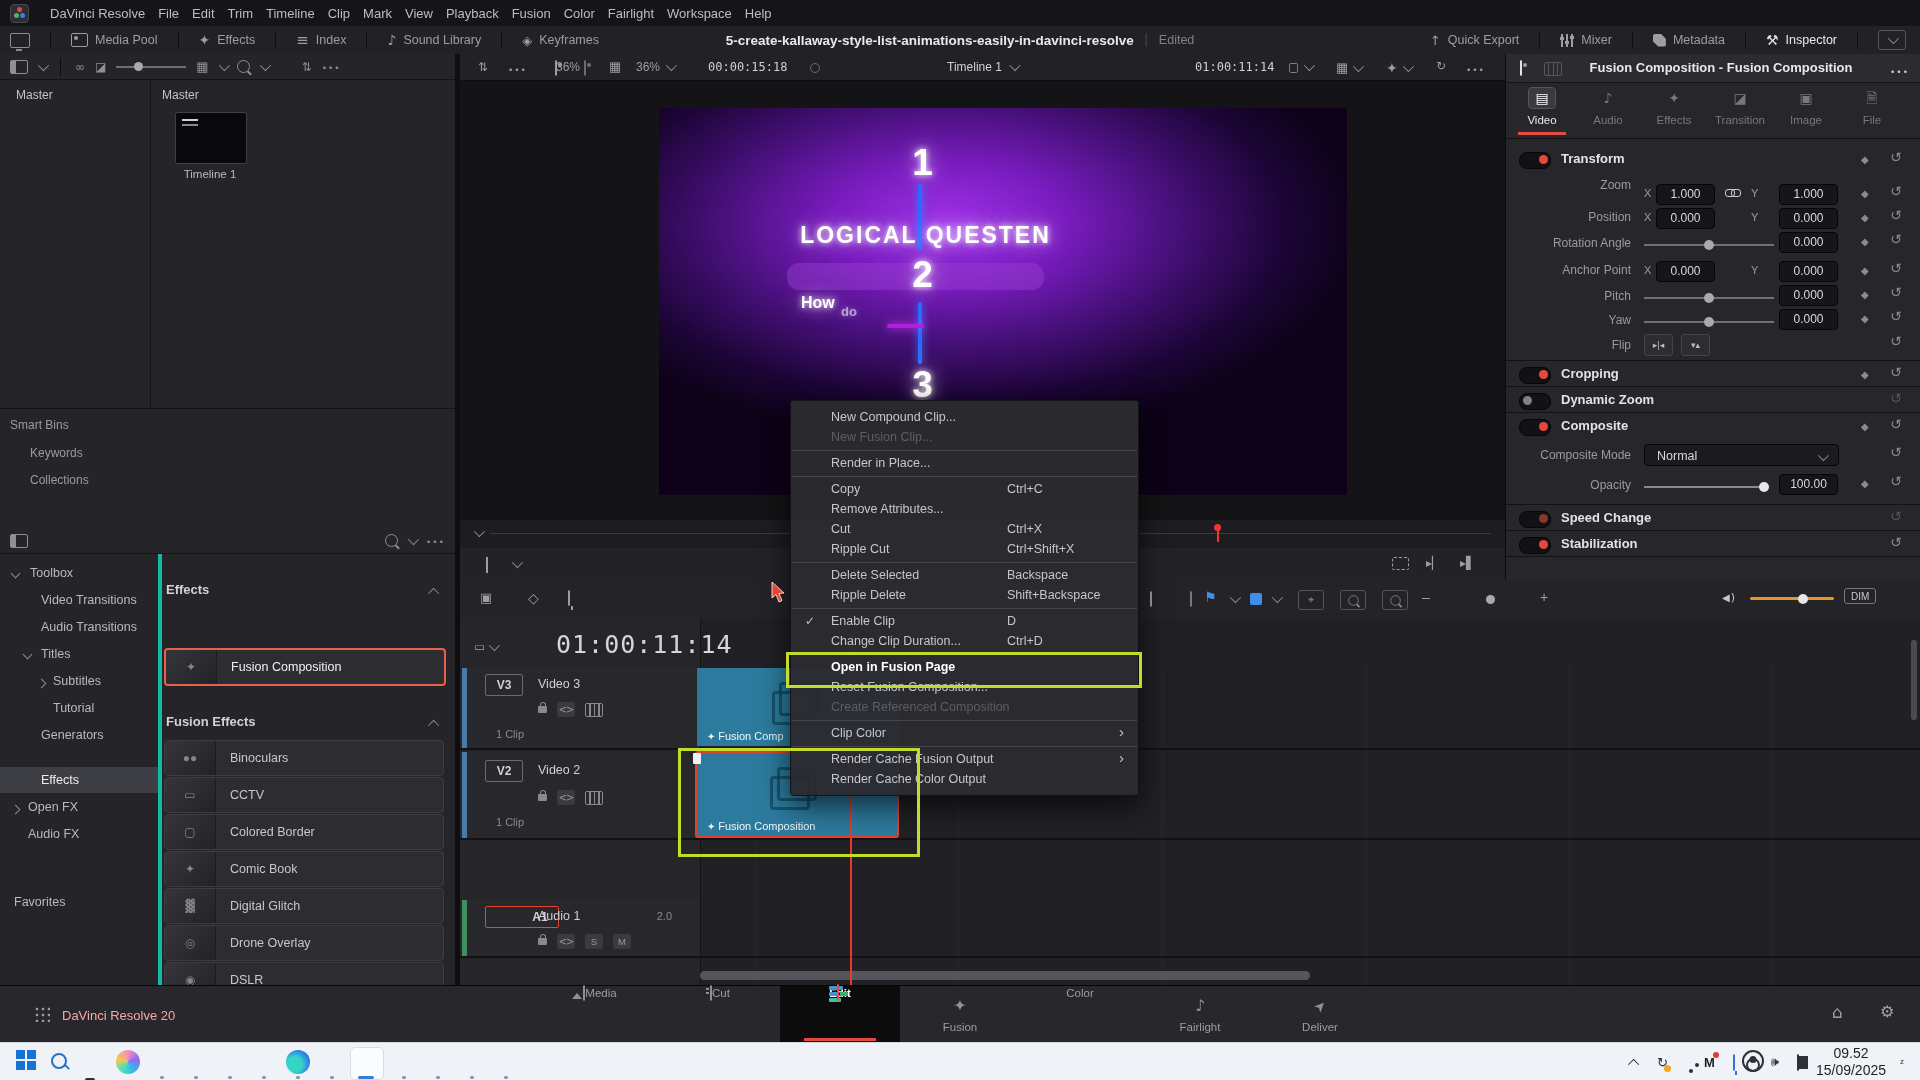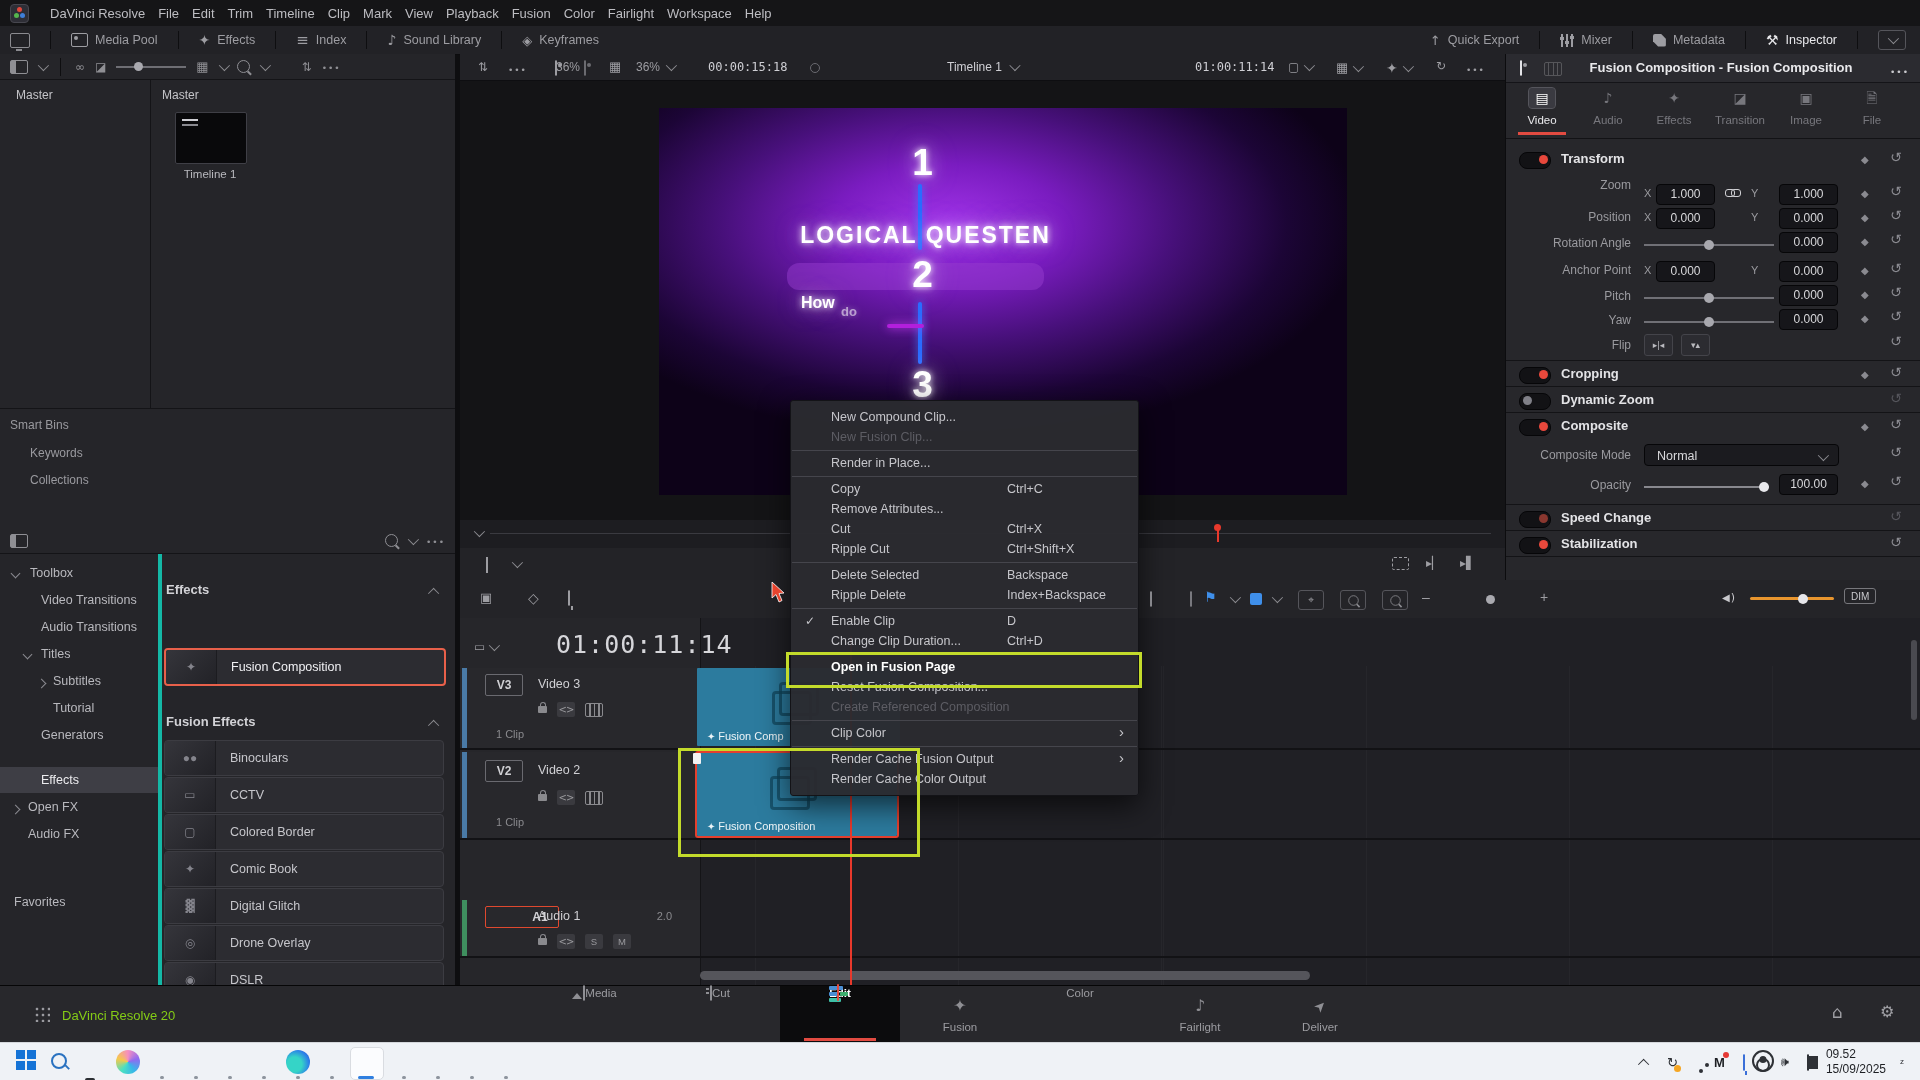--- a/index.html
+++ b/index.html
@@ -206,21 +206,21 @@
   .mi .sc{position:absolute;left:216px;color:#c6c6cb;}
   .mi.dis,.mi.dis .sc{color:#5d5d64;}
   .mi.checked::before{content:"✓";position:absolute;left:14px;font-size:12px;}
   .mi.sub::after{content:"›";position:absolute;right:14px;font-size:15px;top:-1px;}
   .msep{height:1px;background:#45454c;margin:2.5px 1px;}
   .mi.hl{color:#fff;font-weight:bold;}
   .annot{position:absolute;border:3px solid #c3db2b;z-index:50;}
 
   
   #pagebar{left:0;top:985px;width:1920px;height:57px;background:#28282c;border-top:1px solid #060607;}
-  #pb-brand{position:absolute;left:62px;top:22px;color:#84cc16;font-size:13px;}
+  #pb-brand{position:absolute;left:62px;top:22px;color:#fca5a5;font-size:13px;}
   #pb-dots{position:absolute;left:34px;top:20px;width:16px;height:16px;
       background-image:radial-gradient(#9a9a9f 1.5px,transparent 1.6px);background-size:6px 6px;}
   .ptab{position:absolute;top:0;width:120px;height:57px;text-align:center;color:#9c9ca1;}
   .ptab .pico{display:block;margin:10px auto 4px;width:24px;height:20px;line-height:20px;font-size:16px;color:#8f8f94;}
   .ptab .plbl{font-size:11.5px;}
   .ptab.active{background:#0c0c0d;color:#fff;}
   .ptab.active::after{content:"";position:absolute;left:24px;bottom:2px;width:72px;height:3px;background:#e24b41;}
   .edit-ico{position:relative;width:22px;height:18px;margin:11px auto 4px;}
   .edit-ico b{position:absolute;height:4px;border-radius:1px;}
   .gi-color-dots{background-image:radial-gradient(#8f8f94 1.5px,transparent 1.7px);background-size:7px 7px;width:17px;height:17px;margin:11px auto 5px;border-radius:50%;}
@@ -262,21 +262,21 @@
   .tr-mic{width:7px;height:10px;border:1.8px solid #3a6fd8;border-radius:4px;position:relative;}
   .tr-mic::after{content:"";position:absolute;left:1.2px;bottom:-5px;width:2px;height:4px;background:#3a6fd8;}
   .tr-wifi{position:relative;width:16px;height:12px;overflow:hidden;}
   .tr-wifi i{position:absolute;left:50%;bottom:-10px;transform:translateX(-50%);border:2px solid #2e3136;border-radius:50%;}
   .tr-wifi i:nth-child(1){width:18px;height:18px;}
   .tr-wifi i:nth-child(2){width:10px;height:10px;}
   .tr-wifi i:nth-child(3){width:3px;height:3px;background:#2e3136;bottom:-1px;}
   .tr-batt{width:17px;height:9px;border:1.6px solid #2e3136;border-radius:2px;position:relative;}
   .tr-batt::before{content:"";position:absolute;left:1px;top:1px;bottom:1px;width:9px;background:#2e3136;}
   .tr-batt::after{content:"";position:absolute;right:-4px;top:2px;width:2px;height:4px;background:#2e3136;}
-  #tr-clock{text-align:left;font-size:12px;color:#1d1f23;line-height:1.25;margin:0 8px;}
+  #tr-clock{text-align:center;font-size:14px;color:#1d1f23;line-height:1.25;margin:0 8px;}
   .tr-bell{width:13px;height:12px;background:#2e3136;border-radius:6px 6px 2px 2px;position:relative;}
   .tr-bell::after{content:"z";position:absolute;right:-2px;top:-5px;font-size:8px;color:#2e3136;background:#eff2f6;border-radius:2px;padding:0 1px;}
 
   
   #cursor{z-index:60;}
 </style>
 </head>
 <body>
 
 <div id="app">
@@ -324,20 +324,25 @@
       <span class="tbsep"></span>
       <span class="tbbtn">
           <span class="glyph gi-note"></span>
           <span>Sound Library</span>
         </span>
       <span class="tbsep"></span>
       <span class="tbbtn">
           <span class="glyph gi-key"></span>
           <span>Keyframes</span>
         </span>
+    </div>
+    <div class="tbgrp" id="tb-title">
+      <span class="ttl">5-create-kallaway-style-list-animations-easily-in-davinci-resolve</span>
+      <span class="bar"></span>
+      <span class="edited">Edited</span>
     </div>
     <div class="tbgrp" style="right:14px;">
       <span class="tbbtn">
           <span class="glyph gi-up"></span>
           <span>Quick Export</span>
         </span>
       <span class="tbsep"></span>
       <span class="tbbtn">
           <span class="gi-mixer"></span>
           <span>Mixer</span>
@@ -752,21 +757,21 @@
     <div class="mi dis"><span>New Fusion Clip...</span></div>
     <div class="msep"></div>
     <div class="mi"><span>Render in Place...</span></div>
     <div class="msep"></div>
     <div class="mi"><span>Copy</span><span class="sc">Ctrl+C</span></div>
     <div class="mi"><span>Remove Attributes...</span></div>
     <div class="mi"><span>Cut</span><span class="sc">Ctrl+X</span></div>
     <div class="mi"><span>Ripple Cut</span><span class="sc">Ctrl+Shift+X</span></div>
     <div class="msep"></div>
     <div class="mi"><span>Delete Selected</span><span class="sc">Backspace</span></div>
-    <div class="mi"><span>Ripple Delete</span><span class="sc">Index+Backspace</span></div>
+    <div class="mi"><span>Ripple Delete</span><span class="sc">Shift+Backspace</span></div>
     <div class="msep"></div>
     <div class="mi checked"><span>Enable Clip</span><span class="sc">D</span></div>
     <div class="mi"><span>Change Clip Duration...</span><span class="sc">Ctrl+D</span></div>
     <div class="msep"></div>
     <div class="mi hl" id="mi-open-fusion"><span>Open in Fusion Page</span></div>
     <div class="mi"><span>Reset Fusion Composition...</span></div>
     <div class="mi dis"><span>Create Referenced Composition</span></div>
     <div class="msep"></div>
     <div class="mi sub"><span>Clip Color</span></div>
     <div class="msep"></div>

